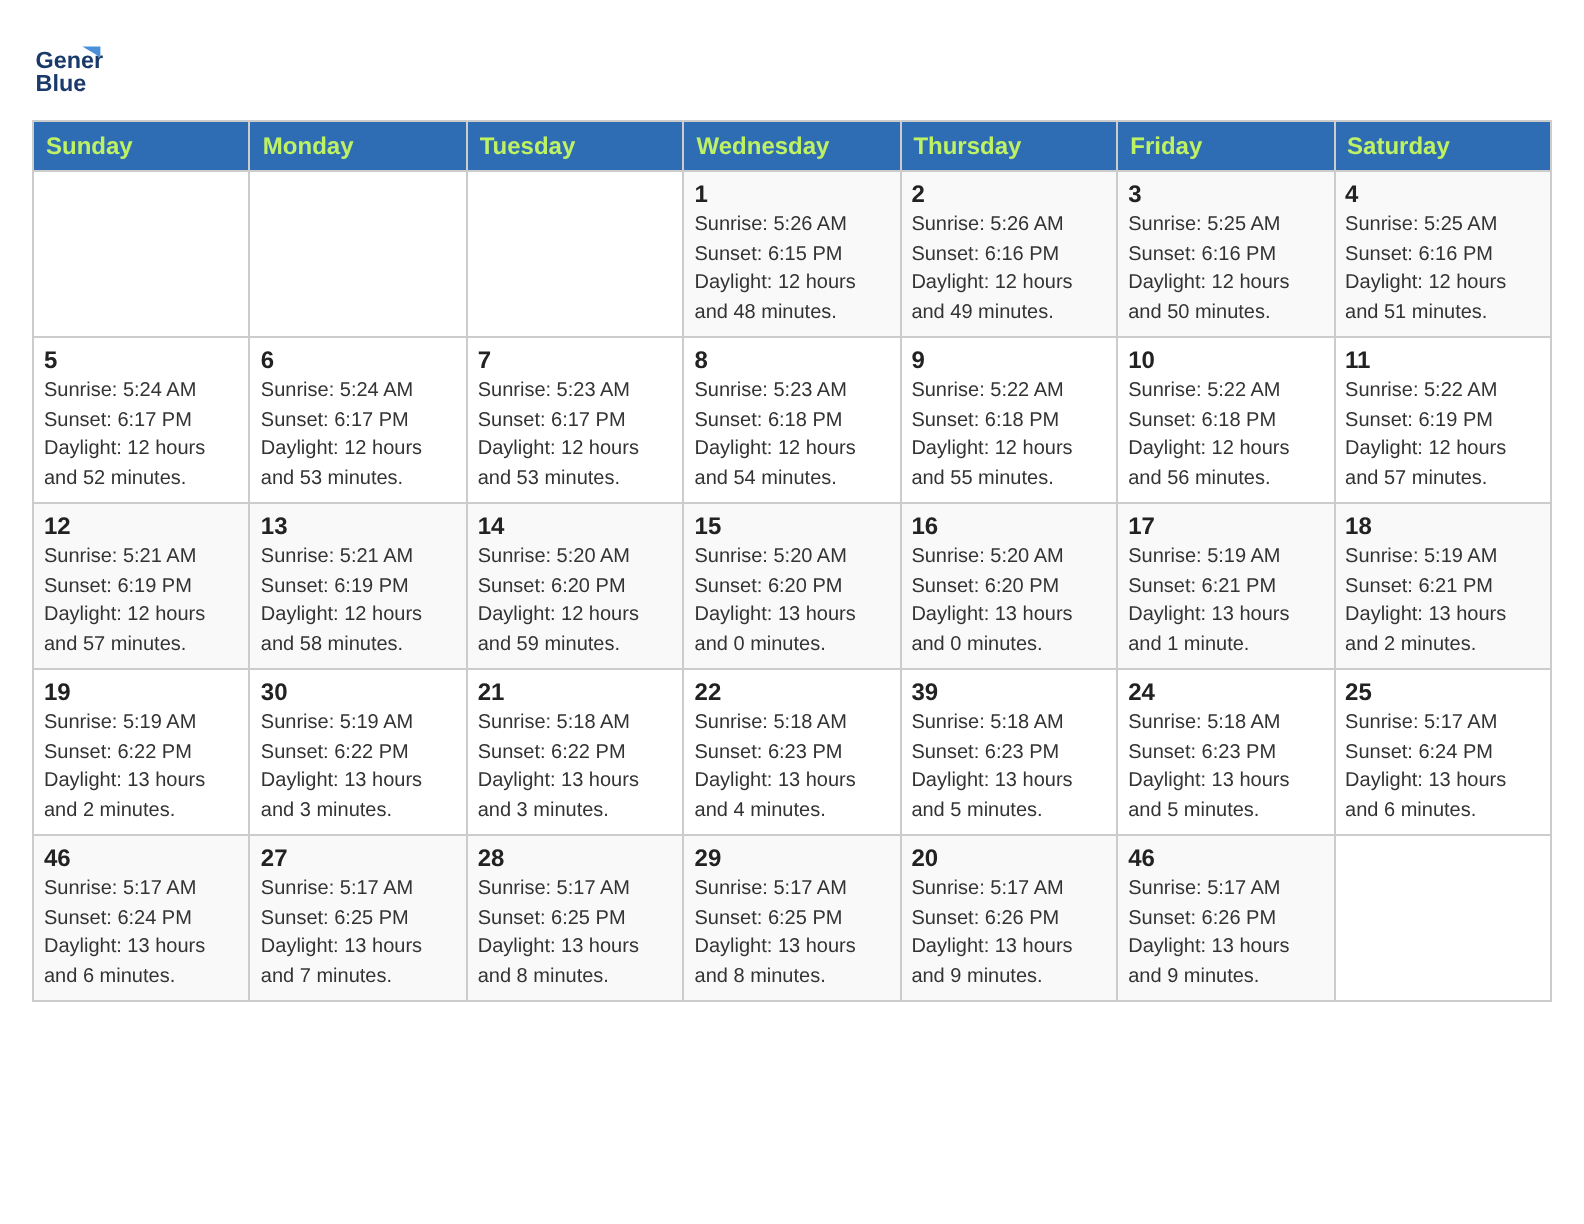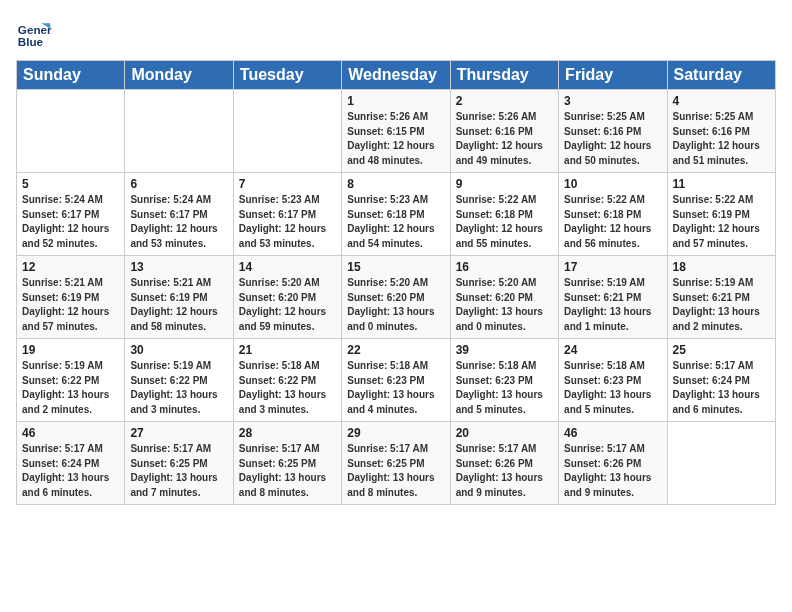--- a/index.html
+++ b/index.html
@@ -38,22 +38,22 @@
       font-size: 14px;
       color: #333;
     }
     table {
       width: 100%;
       border-collapse: collapse;
       table-layout: fixed;
     }
     thead tr th {
       background-color: #2e6db4;
-      color: #ffffff;
-      font-size: 16px;
+      color: #bef264;
+      font-size: 12px;
       font-weight: bold;
       text-align: left;
       padding: 5px 6px;
       border: 1px solid #ccc;
     }
     tbody tr td {
       border: 1px solid #ccc;
       vertical-align: top;
       padding: 4px 5px;
       font-size: 10.5px;
@@ -67,21 +67,20 @@
     .day-num {
       font-size: 12px;
       font-weight: bold;
       color: #222;
       margin-bottom: 2px;
     }
     .day-info {
       font-size: 10px;
       color: #333;
       line-height: 1.45;
-      font-weight: bold;
     }
     .empty-cell {
       background: #fff !important;
     }
   </style>
 </head>
 <body>
 
 <div class="header">
   <div class="logo">

